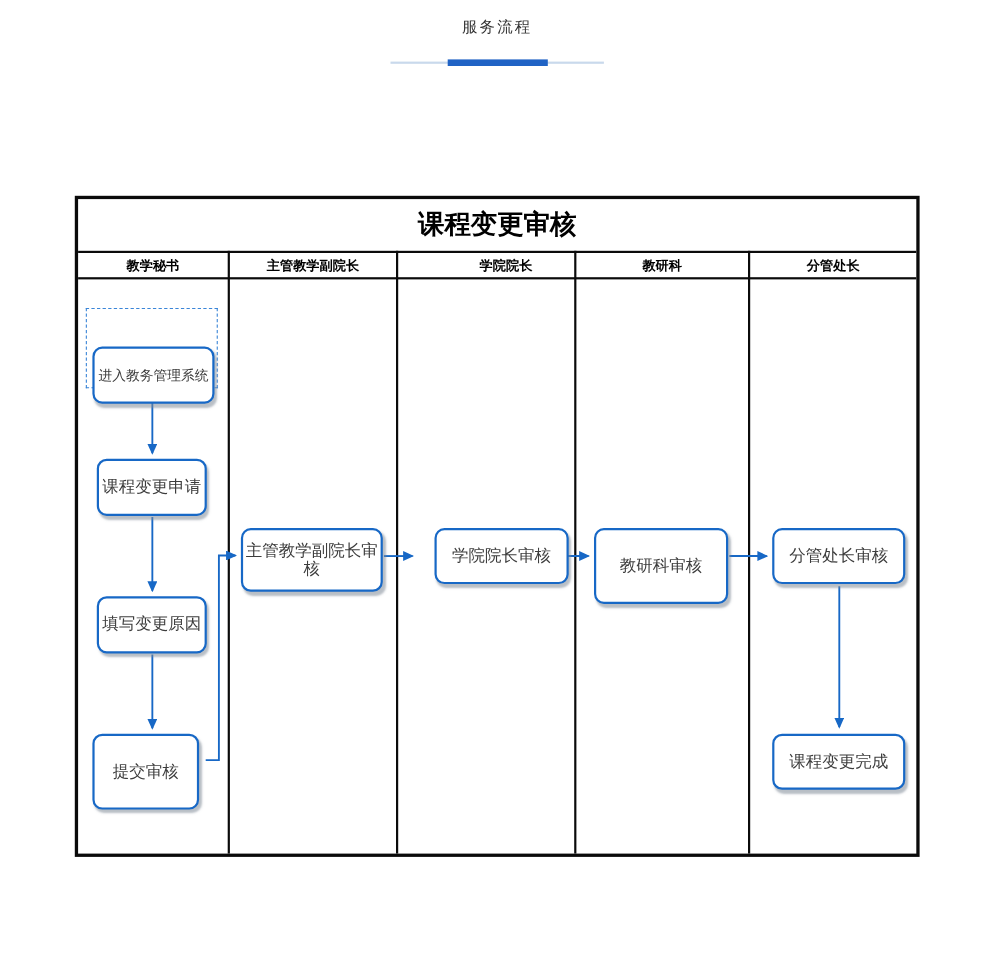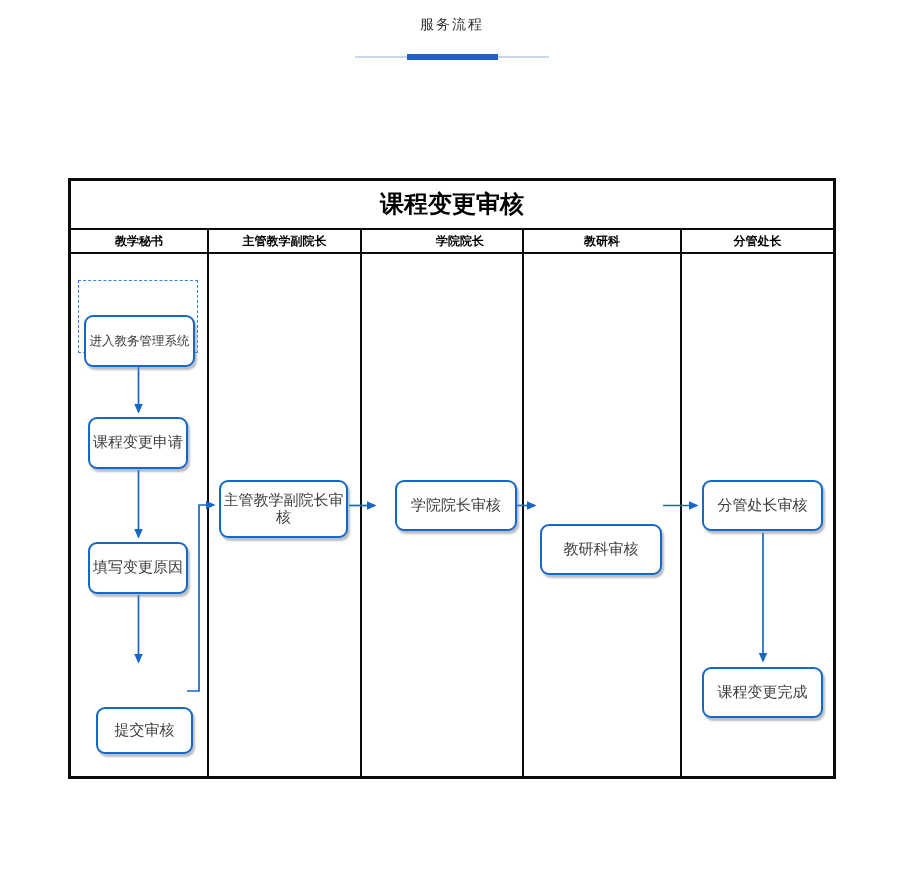--- a/index.html
+++ b/index.html
@@ -44,24 +44,24 @@
   .node{
     position:absolute; background:#fff;
     border:2px solid #1768c6; border-radius:9px;
     box-shadow:2px 3px 2px rgba(125,136,150,0.55);
     display:flex; align-items:center; justify-content:center;
     font-size:15px; color:#3c3c3c; text-align:center; line-height:1.15;
   }
   .n-enter   { left:84px;  top:291px; width:111px; height:52px; font-size:12.5px;margin-top:24px; }
   .n-apply   { left:88px;  top:417px; width:100px; height:52px; }
   .n-reason  { left:88px;  top:542px; width:100px; height:52px;text-align:center; }
-  .n-submit  { left:96px;  top:667px; width:97px;  height:47px;margin-top:40px; }
+  .n-submit  { left:84px;  top:667px; width:97px;  height:69px; }
   .n-vice    { left:219px; top:480px; width:129px; height:58px; }
   .n-dean    { left:395px; top:480px; width:122px; height:51px; }
-  .n-research{ left:540px; top:480px; width:122px; height:51px;margin-top:44px; }
+  .n-research{ left:540px; top:480px; width:122px; height:69px; }
   .n-director{ left:702px; top:480px; width:121px; height:51px; }
   .n-complete{ left:702px; top:667px; width:121px; height:51px; }
 
   .start-dashed{
     position:absolute; left:78px; top:280px; width:120px; height:73px;
     border:1px dashed #3a85d8;
   }
 
   .connectors{ position:absolute; left:0; top:0; pointer-events:none; }
   .connectors .edge{ stroke:#1768c6; stroke-width:1.7; fill:none; }

